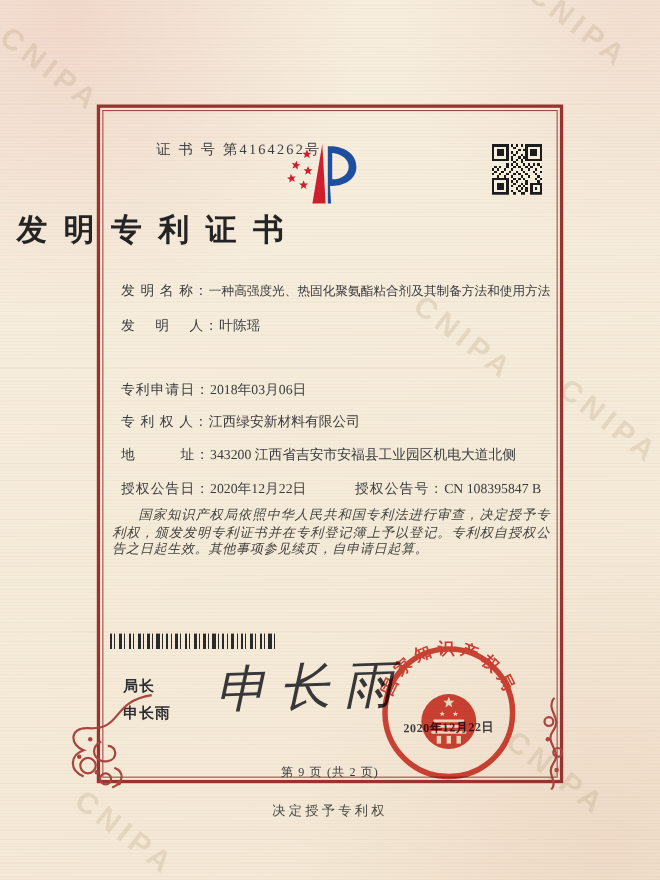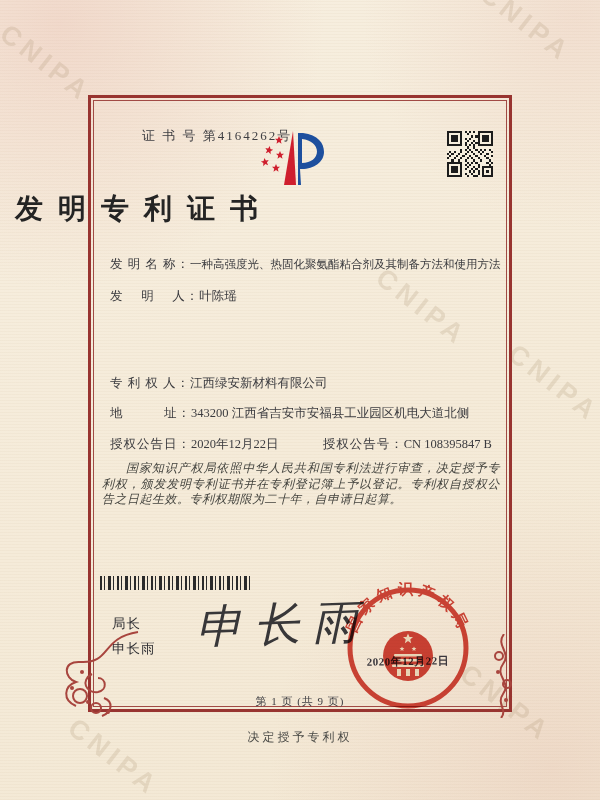--- a/index.html
+++ b/index.html
@@ -46,21 +46,21 @@
   .barcode {
     position:absolute; left:100px; top:576px; width:150px; height:14px; z-index:2;
     background:repeating-linear-gradient(90deg,
       #2a2a2a 0 2px, transparent 2px 4px,
       #2a2a2a 4px 5px, transparent 5px 8px,
       #2a2a2a 8px 11px, transparent 11px 13px,
       #2a2a2a 13px 14px, transparent 14px 17px);
   }
   .sig-title, .sig-name {
     position:absolute; left:112px; font-family:"Liberation Sans","DejaVu Sans",sans-serif;
-    font-weight:400; font-size:13.5px; color:#2f2f33; z-index:2; letter-spacing:1px;
+    font-weight:700; font-size:13.5px; color:#2f2f33; z-index:2; letter-spacing:1px;
   }
   .sig-title { top:615px; }
   .sig-name  { top:640px; }
   .autograph {
     position:absolute; left:196px; top:594px; font-size:46px; color:#242428;
     font-style:italic; letter-spacing:12px; transform:rotate(-2deg); z-index:2; opacity:.9;
   }
   .seal { position:absolute; left:342px; top:582px; z-index:3; mix-blend-mode:multiply; }
   .seal-date {
     position:absolute; left:342px; top:654px; width:132px; text-align:center;
@@ -133,33 +133,36 @@
   </div>
 
   <div class="title">发明专利证书</div>
 
   <div class="field" style="top:256px;">
     <span class="flabel">发 明 名 称：</span><span class="fvalue" style="font-size:11.5px;">一种高强度光、热固化聚氨酯粘合剂及其制备方法和使用方法</span>
   </div>
   <div class="field" style="top:288px;">
     <span class="flabel">发　 明　 人：</span><span class="fvalue">叶陈瑶</span>
   </div>
+  <div class="field" style="top:346px;">
+    <span class="flabel">专利申请日：</span><span class="fvalue">2018年03月06日</span>
+  </div>
   <div class="field" style="top:375px;">
     <span class="flabel">专 利 权 人：</span><span class="fvalue">江西绿安新材料有限公司</span>
   </div>
   <div class="field" style="top:405px;">
     <span class="flabel">地　　　址：</span><span class="fvalue">343200 江西省吉安市安福县工业园区机电大道北侧</span>
   </div>
   <div class="field" style="top:436px;">
     <span class="flabel">授权公告日：</span><span class="fvalue">2020年12月22日</span>
     <span style="display:inline-block;width:38px;"></span>
     <span class="flabel">授权公告号：</span><span class="fvalue">CN 108395847 B</span>
   </div>
 
-  <div class="body-par" style="top:461px;">国家知识产权局依照中华人民共和国专利法进行审查，决定授予专利权，颁发发明专利证书并在专利登记簿上予以登记。专利权自授权公告之日起生效。专利权期限为二十年，自申请日起算。</div>
+  <div class="body-par" style="top:461px;">国家知识产权局依照中华人民共和国专利法进行审查，决定授予专利权，颁发发明专利证书并在专利登记簿上予以登记。专利权自授权公告之日起生效。其他事项参见续页，自申请日起算。</div>
 
   <div class="barcode"></div>
 
   <div class="sig-title">局长</div>
   <div class="sig-name">申长雨</div>
   <div class="autograph">申长雨</div>
 
   <div class="seal">
     <svg width="132" height="132" viewBox="-66 -66 132 132" opacity="0.92">
       <circle r="58" fill="none" stroke="#d03a2e" stroke-width="5"></circle>
@@ -212,16 +215,16 @@
         <circle cx="9" cy="22" r="4"></circle>
         <circle cx="17" cy="50" r="4"></circle>
       </g>
       <g fill="#a8453e">
         <circle cx="8" cy="38" r="2"></circle>
           <circle cx="16" cy="66" r="2"></circle>
       </g>
     </svg>
   </div>
 
-  <div class="page-num">第 1 页 (共 9 页)</div>
+  <div class="page-num">第 9 页 (共 2 页)</div>
   <div class="cont-note">决定授予专利权</div>
 
 </div>
 
 </body></html>

